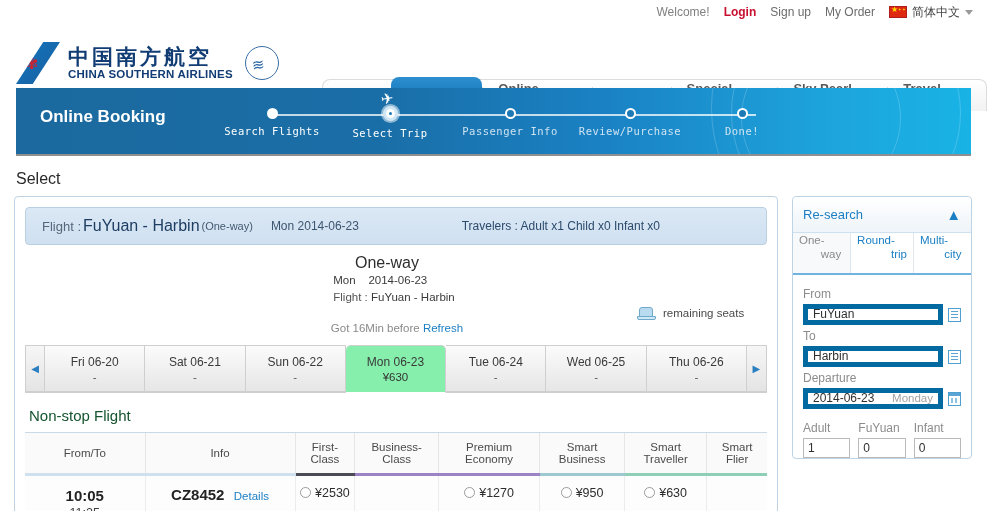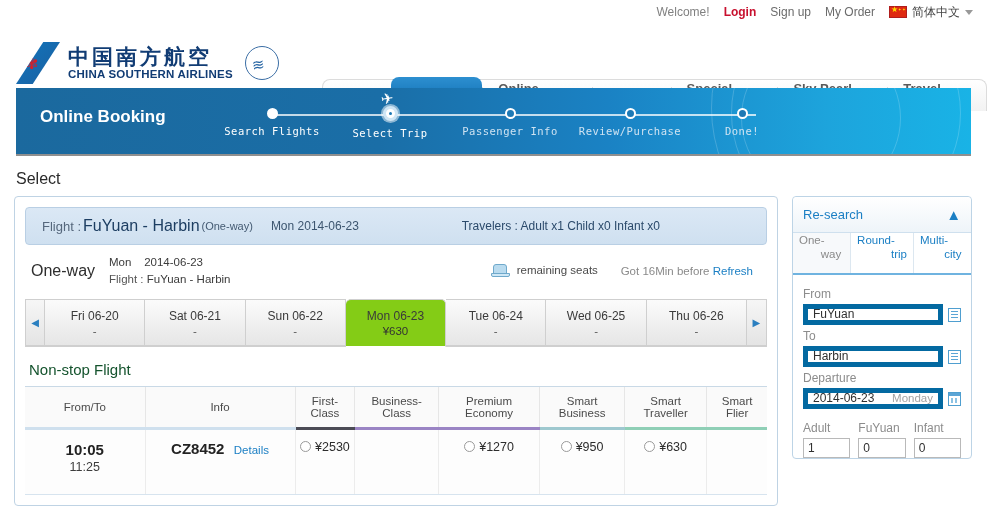--- a/index.html
+++ b/index.html
@@ -208,20 +208,21 @@
   .fs-route { font-size:16px; color:#1d3e62; margin:0 2px; }
   .fs-small { font-size:11px; color:#445a72; }
   .fs-date { margin-left:18px; color:#3c556f; font-size:12px; }
   .fs-travelers { margin-left:auto; margin-right:90px; color:#2b4a6b; font-size:12px; }
 
   
   .sub-summary {
     display:flex; align-items:center;
     padding:9px 10px 9px 6px;
     border-bottom:0;
+    flex-direction:column;
   }
   .oneway-label { font-size:16px; color:#2e2e2e; margin-right:14px; }
   .route-lines { font-size:11.5px; color:#3b3b3b; line-height:17px; }
   .route-lines .rl-lbl { color:#555; }
   .seat-info {
     margin-left:auto; display:flex; align-items:flex-start; gap:6px;
     width:120px; font-size:11.5px; color:#4a4a4a; line-height:14px;
   }
   .seat-icon {
     width:20px;height:15px;margin-top:1px;position:relative;flex:none;
@@ -256,21 +257,21 @@
     flex:1;
     background:linear-gradient(#fbfbfb,#e6e6e6);
     border:1px solid #cfcfcf;
     border-left:none;
     display:flex; flex-direction:column; align-items:center; justify-content:center;
     font-size:12px; color:#3a3a3a;
     cursor:pointer;
   }
   .date-tab .price { font-size:11.5px; color:#555; margin-top:2px; }
   .date-tab.selected {
-    background:#84cc16;
+    background:#86efac;
     border-top:1px solid #cfcfcf;
     border-bottom:1px solid #ffffff;
     border-radius:5px 5px 0 0;
     position:relative; z-index:3;
     margin-bottom:-1px;
     font-weight:normal;
   }
   .date-tab.selected .price { color:#333; }
 
   

